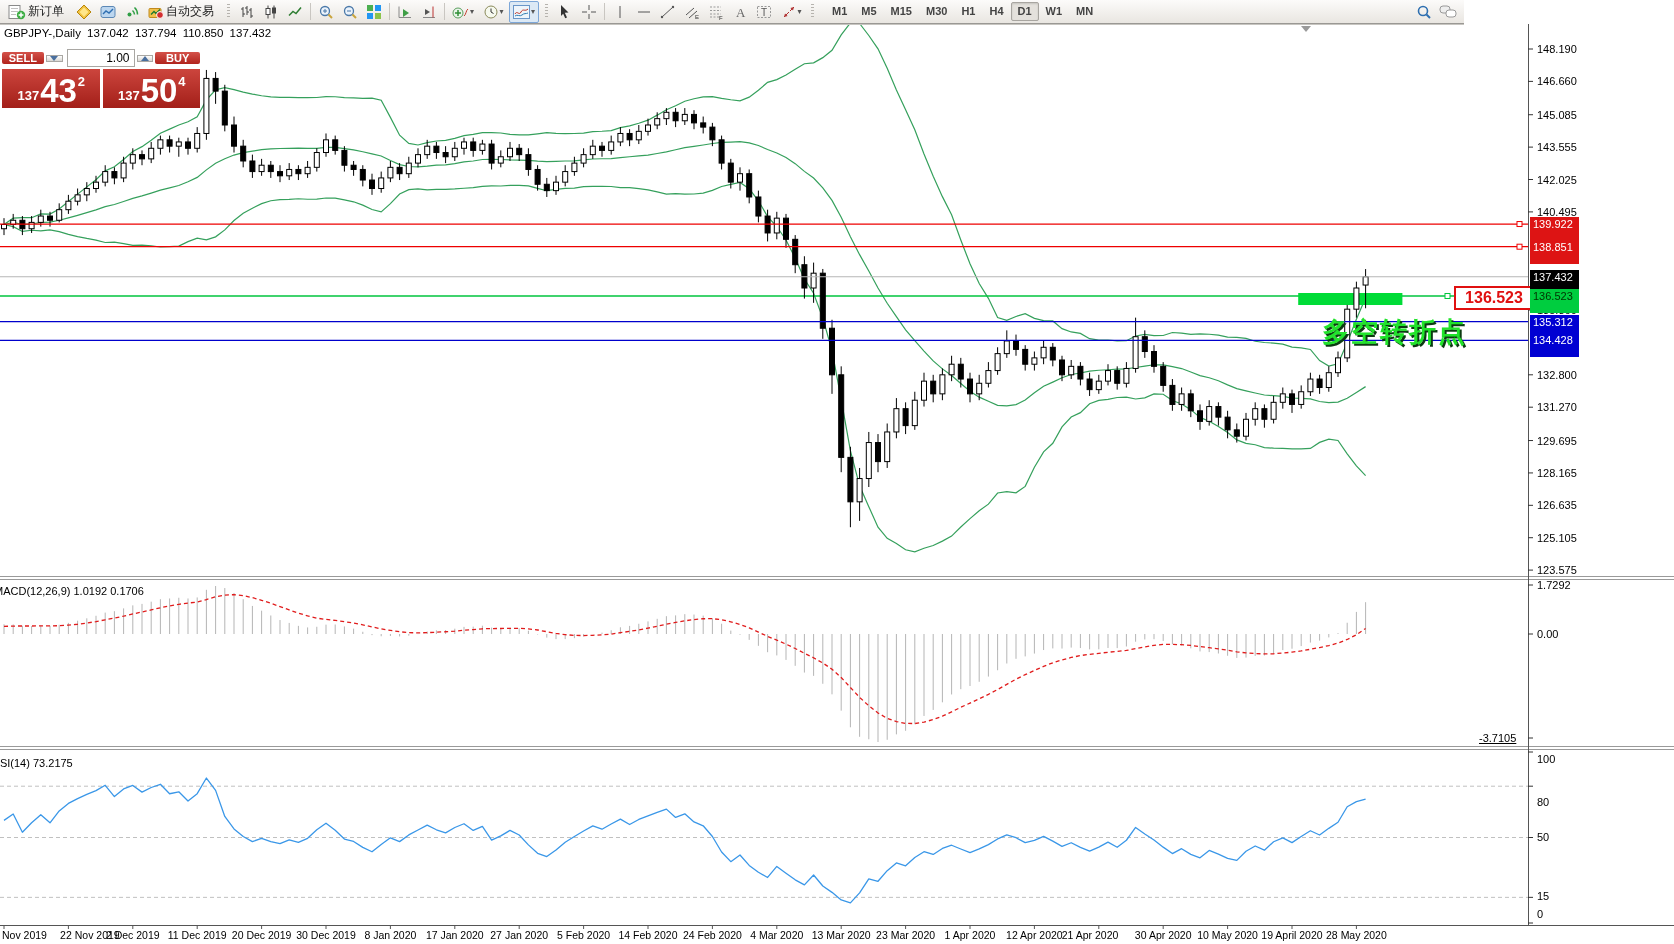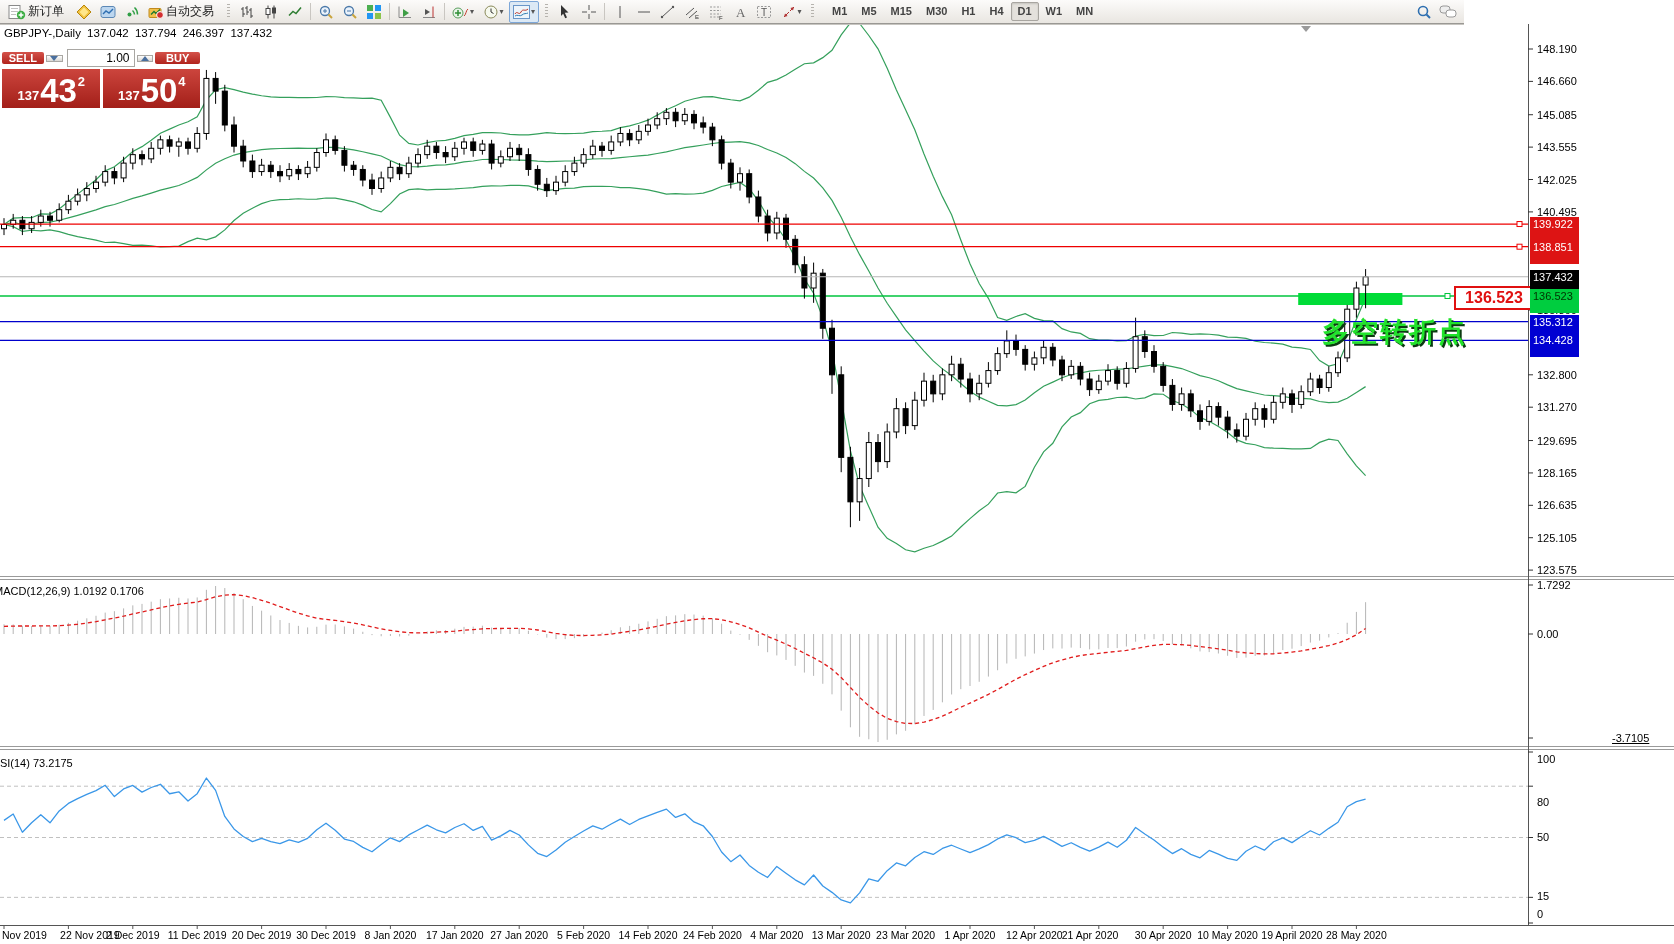--- a/index.html
+++ b/index.html
@@ -793,21 +793,21 @@
       <line x1="1163.1999999999998" y1="925.5" x2="1163.1999999999998" y2="929" stroke="#555" stroke-width="1"></line>
       <line x1="1227.6" y1="925.5" x2="1227.6" y2="929" stroke="#555" stroke-width="1"></line>
       <line x1="1292" y1="925.5" x2="1292" y2="929" stroke="#555" stroke-width="1"></line>
       <line x1="1356.3999999999999" y1="925.5" x2="1356.3999999999999" y2="929" stroke="#555" stroke-width="1"></line>
     </svg>
 
   <div class="chart-header">
     <span>GBPJPY-,Daily</span>
     <span>137.042</span>
     <span>137.794</span>
-    <span>246.397</span>
+    <span>110.850</span>
     <span>137.432</span>
   </div>
 
   <div class="oneclick">
     <div class="oc-top">
       <div class="oc-btn oc-sell">SELL</div>
       <div class="oc-spin">
           <span class="tri-dn"></span>
         </div>
       <input class="oc-vol" value="1.00" style="">
@@ -837,21 +837,21 @@
     <span>1.0192</span>
     <span>0.1706</span>
   </div>
   <div class="ind-label" style="left:-8px;top:757px;">
     <span>RSI(14)</span>
     <span>73.2175</span>
   </div>
 
   <div class="ax-label" style="left:1537px;top:579px;">1.7292</div>
   <div class="ax-label" style="left:1537px;top:628px;">0.00</div>
-  <div class="ax-label" style="left:1612px;top:732px;text-decoration:underline;">-3.7105</div>
+  <div class="ax-label" style="left:1479px;top:732px;text-decoration:underline;">-3.7105</div>
 
   <div class="ax-label" style="left:1537px;top:753px;">100</div>
   <div class="ax-label" style="left:1537px;top:796px;">80</div>
   <div class="ax-label" style="left:1537px;top:831px;">50</div>
   <div class="ax-label" style="left:1537px;top:890px;">15</div>
   <div class="ax-label" style="left:1537px;top:908px;">0</div>
 
   <div class="callout">136.523</div>
   <div class="annotation">多空转折点</div>
 

